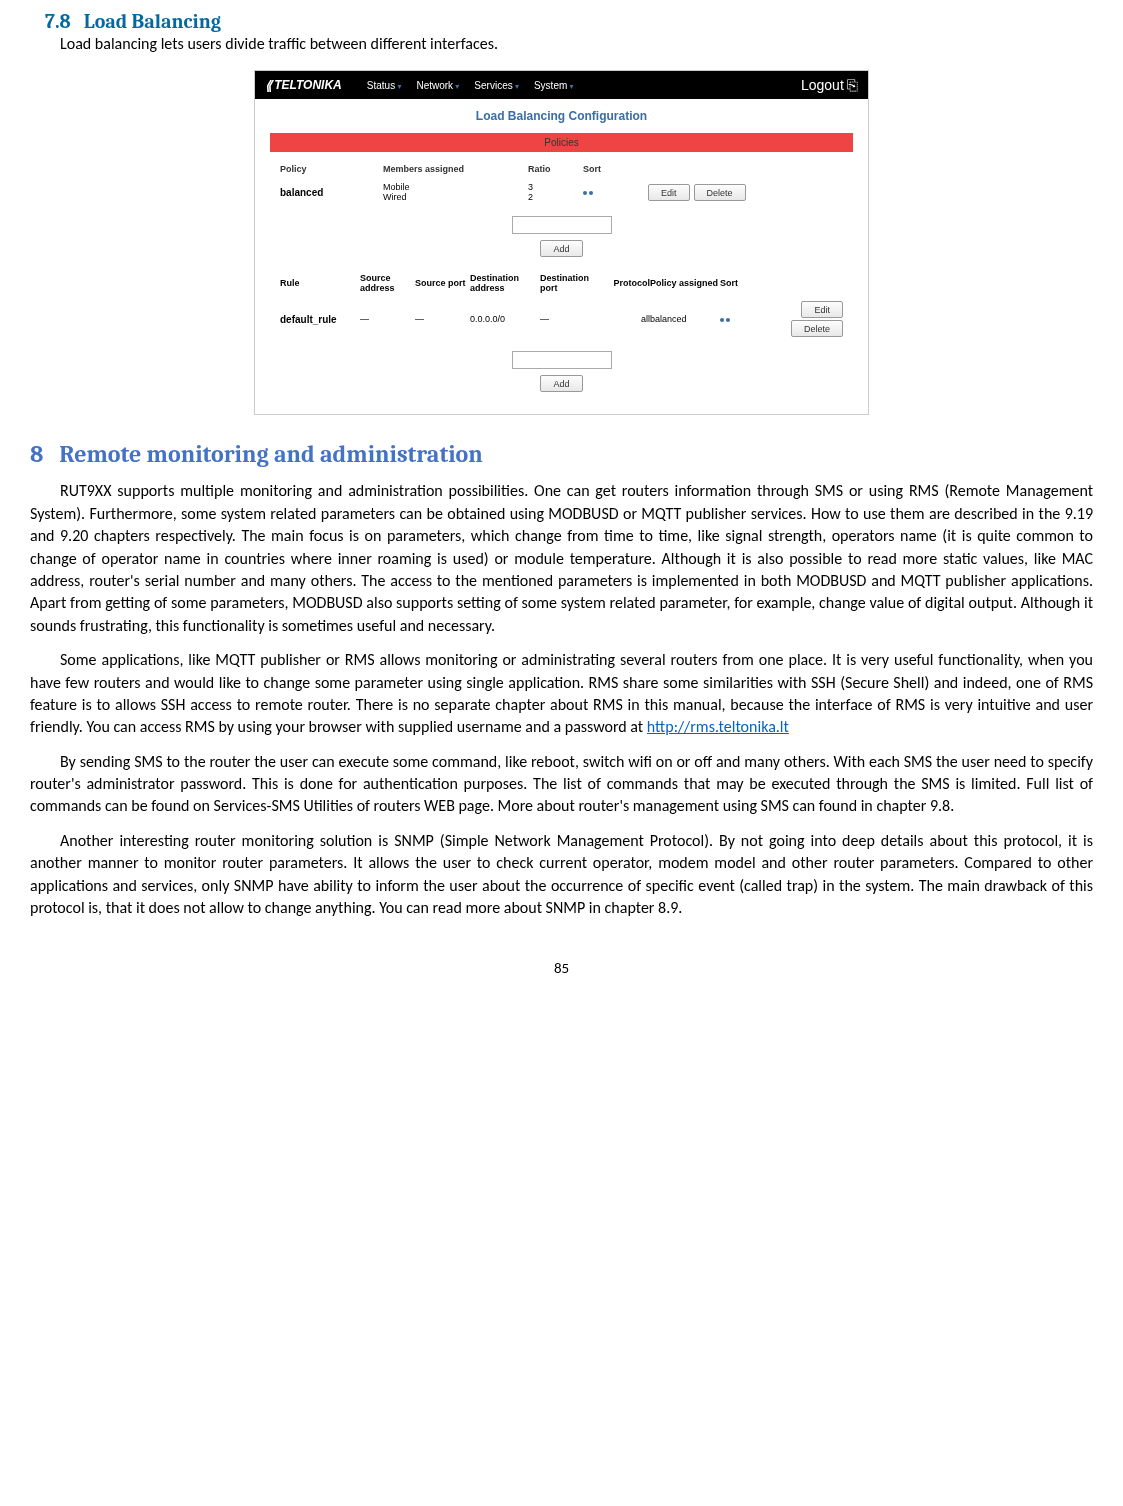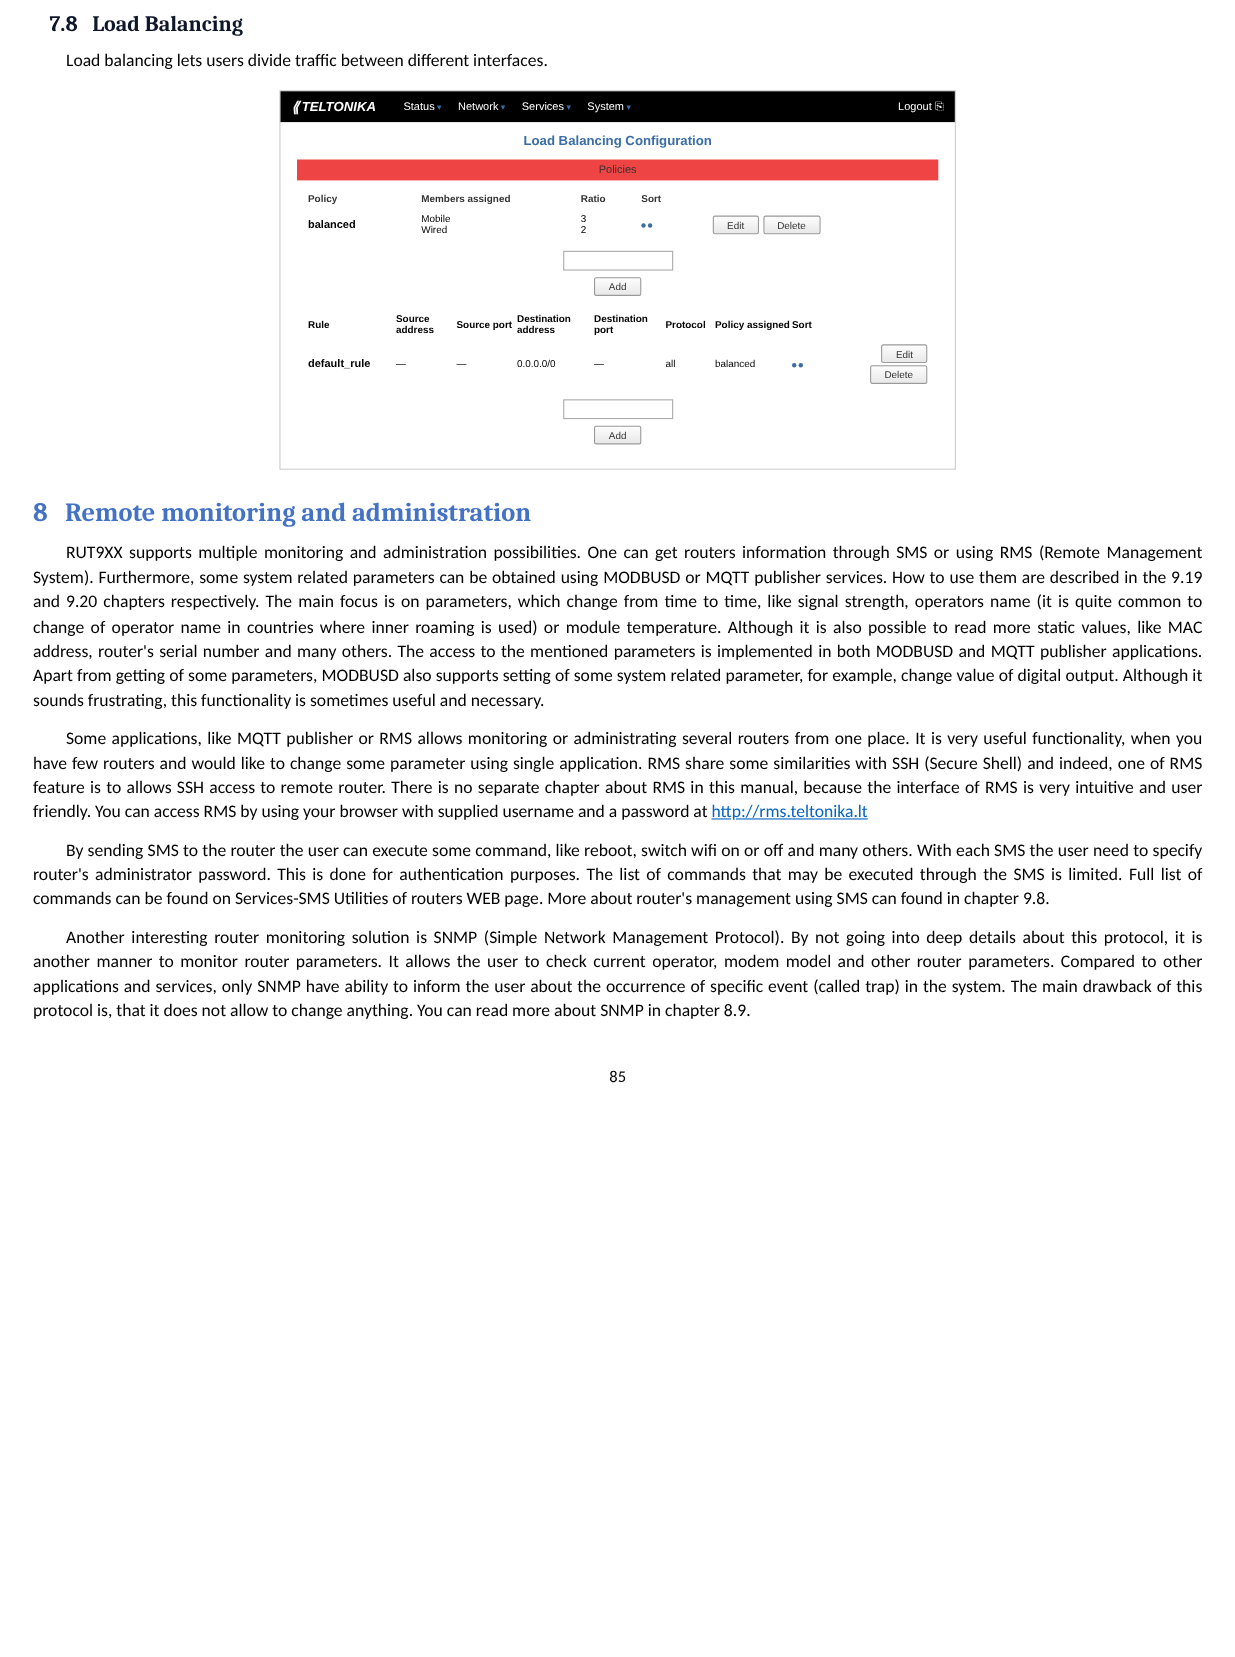--- a/index.html
+++ b/index.html
@@ -5,25 +5,25 @@
     * { margin: 0; padding: 0; box-sizing: border-box; }
     body {
       font-family: Calibri, Arial, sans-serif;
       background: #fff;
       width: 1123px;
       padding: 10px 30px 30px 30px;
       color: #000;
       font-size: 16px;
     }
     .section-heading-sub {
-      color: #0f172a;
+      color: #0369a1;
       font-family: Cambria, Georgia, serif;
       font-size: 20px;
       font-weight: bold;
-      margin-bottom: 12px;
+      margin-bottom: 0;
       margin-left: 15px;
     }
     .section-heading-main {
       color: #4472C4;
       font-family: Cambria, Georgia, serif;
       font-size: 24px;
       font-weight: bold;
       margin-top: 25px;
       margin-bottom: 12px;
     }
@@ -67,21 +67,21 @@
     }
     .router-logo-icon {
       font-size: 13px;
       margin-right: 2px;
     }
     .router-nav { display: flex; gap: 15px; }
     .router-nav-item { color: #fff; font-size: 10px; }
     .router-nav-item::after { content: " \25BE"; color: #3a6ea5; font-size: 8px; }
     .router-logout {
       margin-left: auto;
-      font-size: 10px;
+      font-size: 14px;
       display: flex;
       align-items: center;
       gap: 3px;
     }
     .router-content { padding: 10px 15px; }
     .router-title {
       color: #3a6ea5;
       font-weight: bold;
       font-size: 12px;
       margin-bottom: 10px;
@@ -108,21 +108,21 @@
     .col-ratio { width: 55px; }
     .col-sort { width: 65px; }
     .col-actions { flex: 1; display: flex; gap: 4px; }
     .rule-row-header { font-weight: bold; }
     .rule-row .col-rule { font-weight: bold; font-size: 10px; }
     .col-rule { width: 80px; }
     .col-saddr { width: 55px; }
     .col-sport { width: 55px; }
     .col-daddr { width: 70px; }
     .col-dport { width: 65px; }
-    .col-proto { width: 45px; }
+    .col-proto { width: 45px; text-align: right; }
     .col-passign { width: 70px; }
     .col-rsort { width: 45px; }
     .col-ractions { flex: 1; display: flex; flex-direction: column; gap: 2px; align-items: flex-end; }
     .add-row {
       display: flex;
       gap: 6px;
       padding: 10px 10px 12px 10px;
       align-items: center;
       flex-direction: column;
     }

